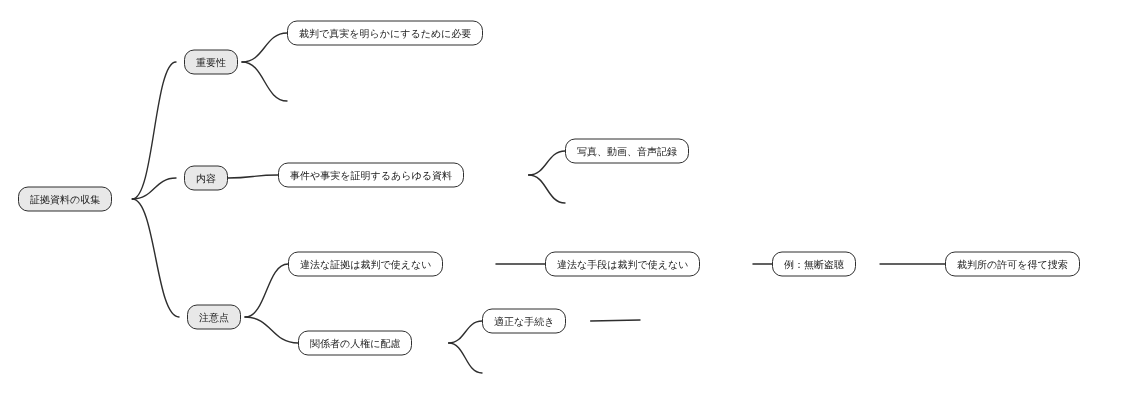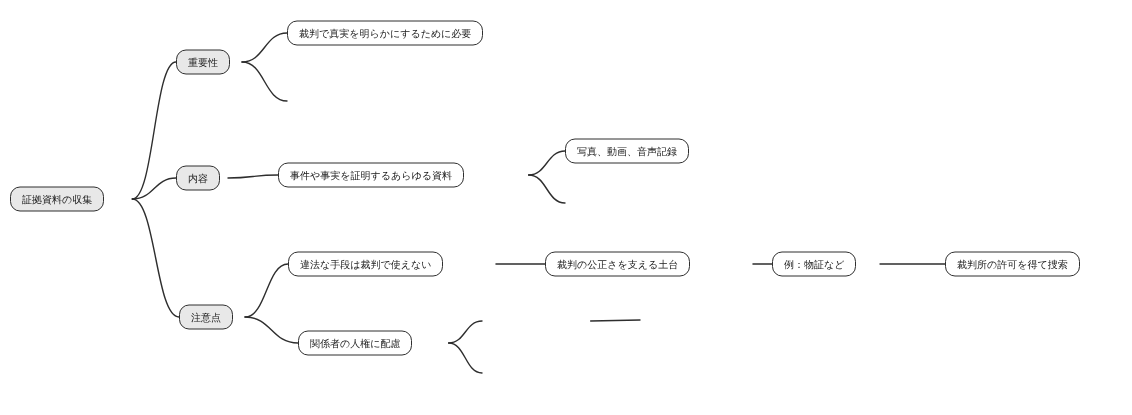--- a/index.html
+++ b/index.html
@@ -21,21 +21,21 @@
     border:1.5px solid var(--border,#2e2e2e);
     border-radius:10px;
     background:var(--leaf-fill,#ffffff);
     color:#1a1a1a;
     font-size:10px;
     line-height:1.3;
     padding:5px 11px;
     white-space:nowrap;
     box-sizing:border-box;
   }
-  .node.branch { background:var(--branch-fill,#e8e8e8); }
+  .node.branch { background:var(--branch-fill,#e8e8e8);margin-left:8px; }
 </style>
 </head>
 <body>
 
 <div class="canvas">
   <svg class="connector-layer" width="1132" height="415" viewBox="0 0 1132 415" xmlns="http://www.w3.org/2000/svg">
       <path d="M132.328125 199 C154.1640625 199 154.1640625 62 176 62" fill="none" stroke="#2e2e2e" stroke-width="1.4" stroke-linecap="round"></path>
       <path d="M132.328125 199 C154.1640625 199 154.1640625 178 176 178" fill="none" stroke="#2e2e2e" stroke-width="1.4" stroke-linecap="round"></path>
       <path d="M132.328125 199 C155.6640625 199 155.6640625 317 179 317" fill="none" stroke="#2e2e2e" stroke-width="1.4" stroke-linecap="round"></path>
       <path d="M242 62 C264.5 62 264.5 33 287 33" fill="none" stroke="#2e2e2e" stroke-width="1.4" stroke-linecap="round"></path>
@@ -56,18 +56,19 @@
   <div class="node branch" style="left:10px;  top:199px">証拠資料の収集</div>
 
   <div class="node branch" style="left:176px; top:62px">重要性</div>
   <div class="node" style="left:287px; top:33px">裁判で真実を明らかにするために必要</div>
 
   <div class="node branch" style="left:176px; top:178px">内容</div>
   <div class="node" style="left:278px; top:175px">事件や事実を証明するあらゆる資料</div>
   <div class="node" style="left:565px; top:151px">写真、動画、音声記録</div>
 
   <div class="node branch" style="left:179px; top:317px">注意点</div>
-  <div class="node" style="left:288px; top:264px">違法な手段は裁判で使えない</div>
-  <div class="node" style="left:545px; top:264px">裁判の公正さを支える土台</div>
-  <div class="node" style="left:772px; top:264px">例：物証など</div>
+  <div class="node" style="left:288px; top:264px">違法な証拠は裁判で使えない</div>
+  <div class="node" style="left:545px; top:264px">違法な手段は裁判で使えない</div>
+  <div class="node" style="left:772px; top:264px">例：無断盗聴</div>
   <div class="node" style="left:945px; top:264px">裁判所の許可を得て捜索</div>
   <div class="node" style="left:298px; top:343px">関係者の人権に配慮</div>
+  <div class="node" style="left:482px; top:321px">適正な手続き</div>
 </div>
 
 </body></html>

